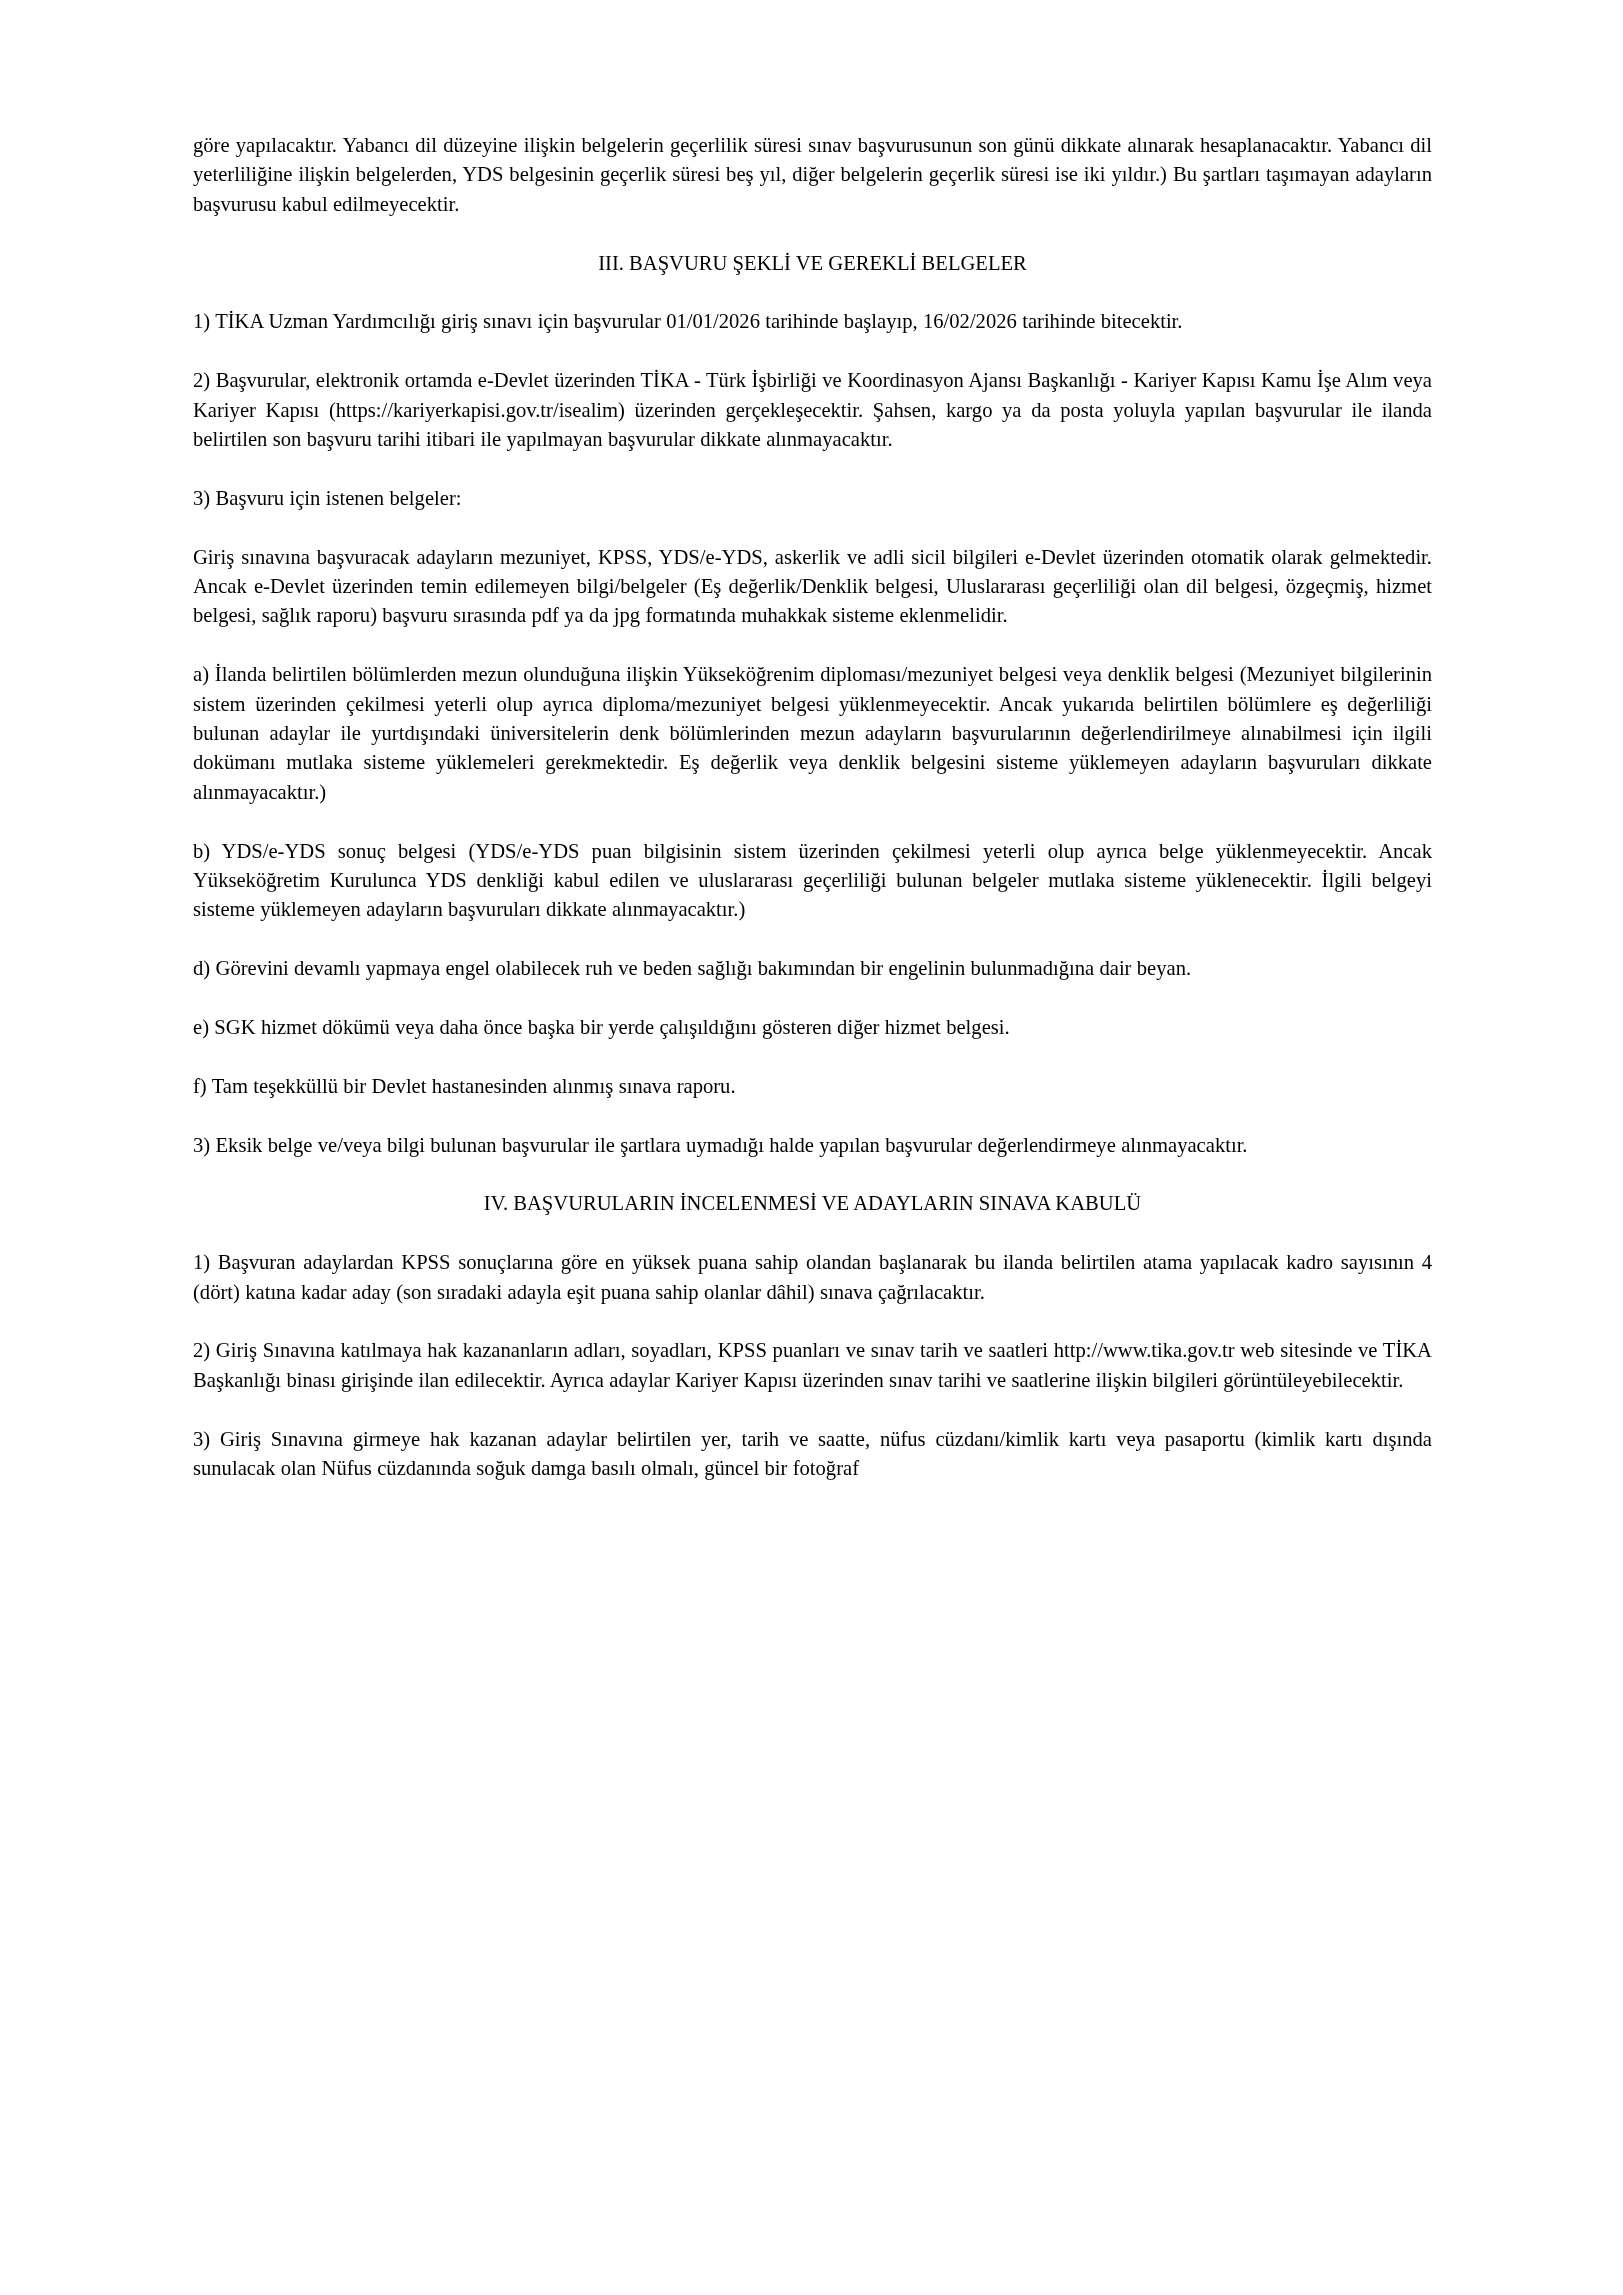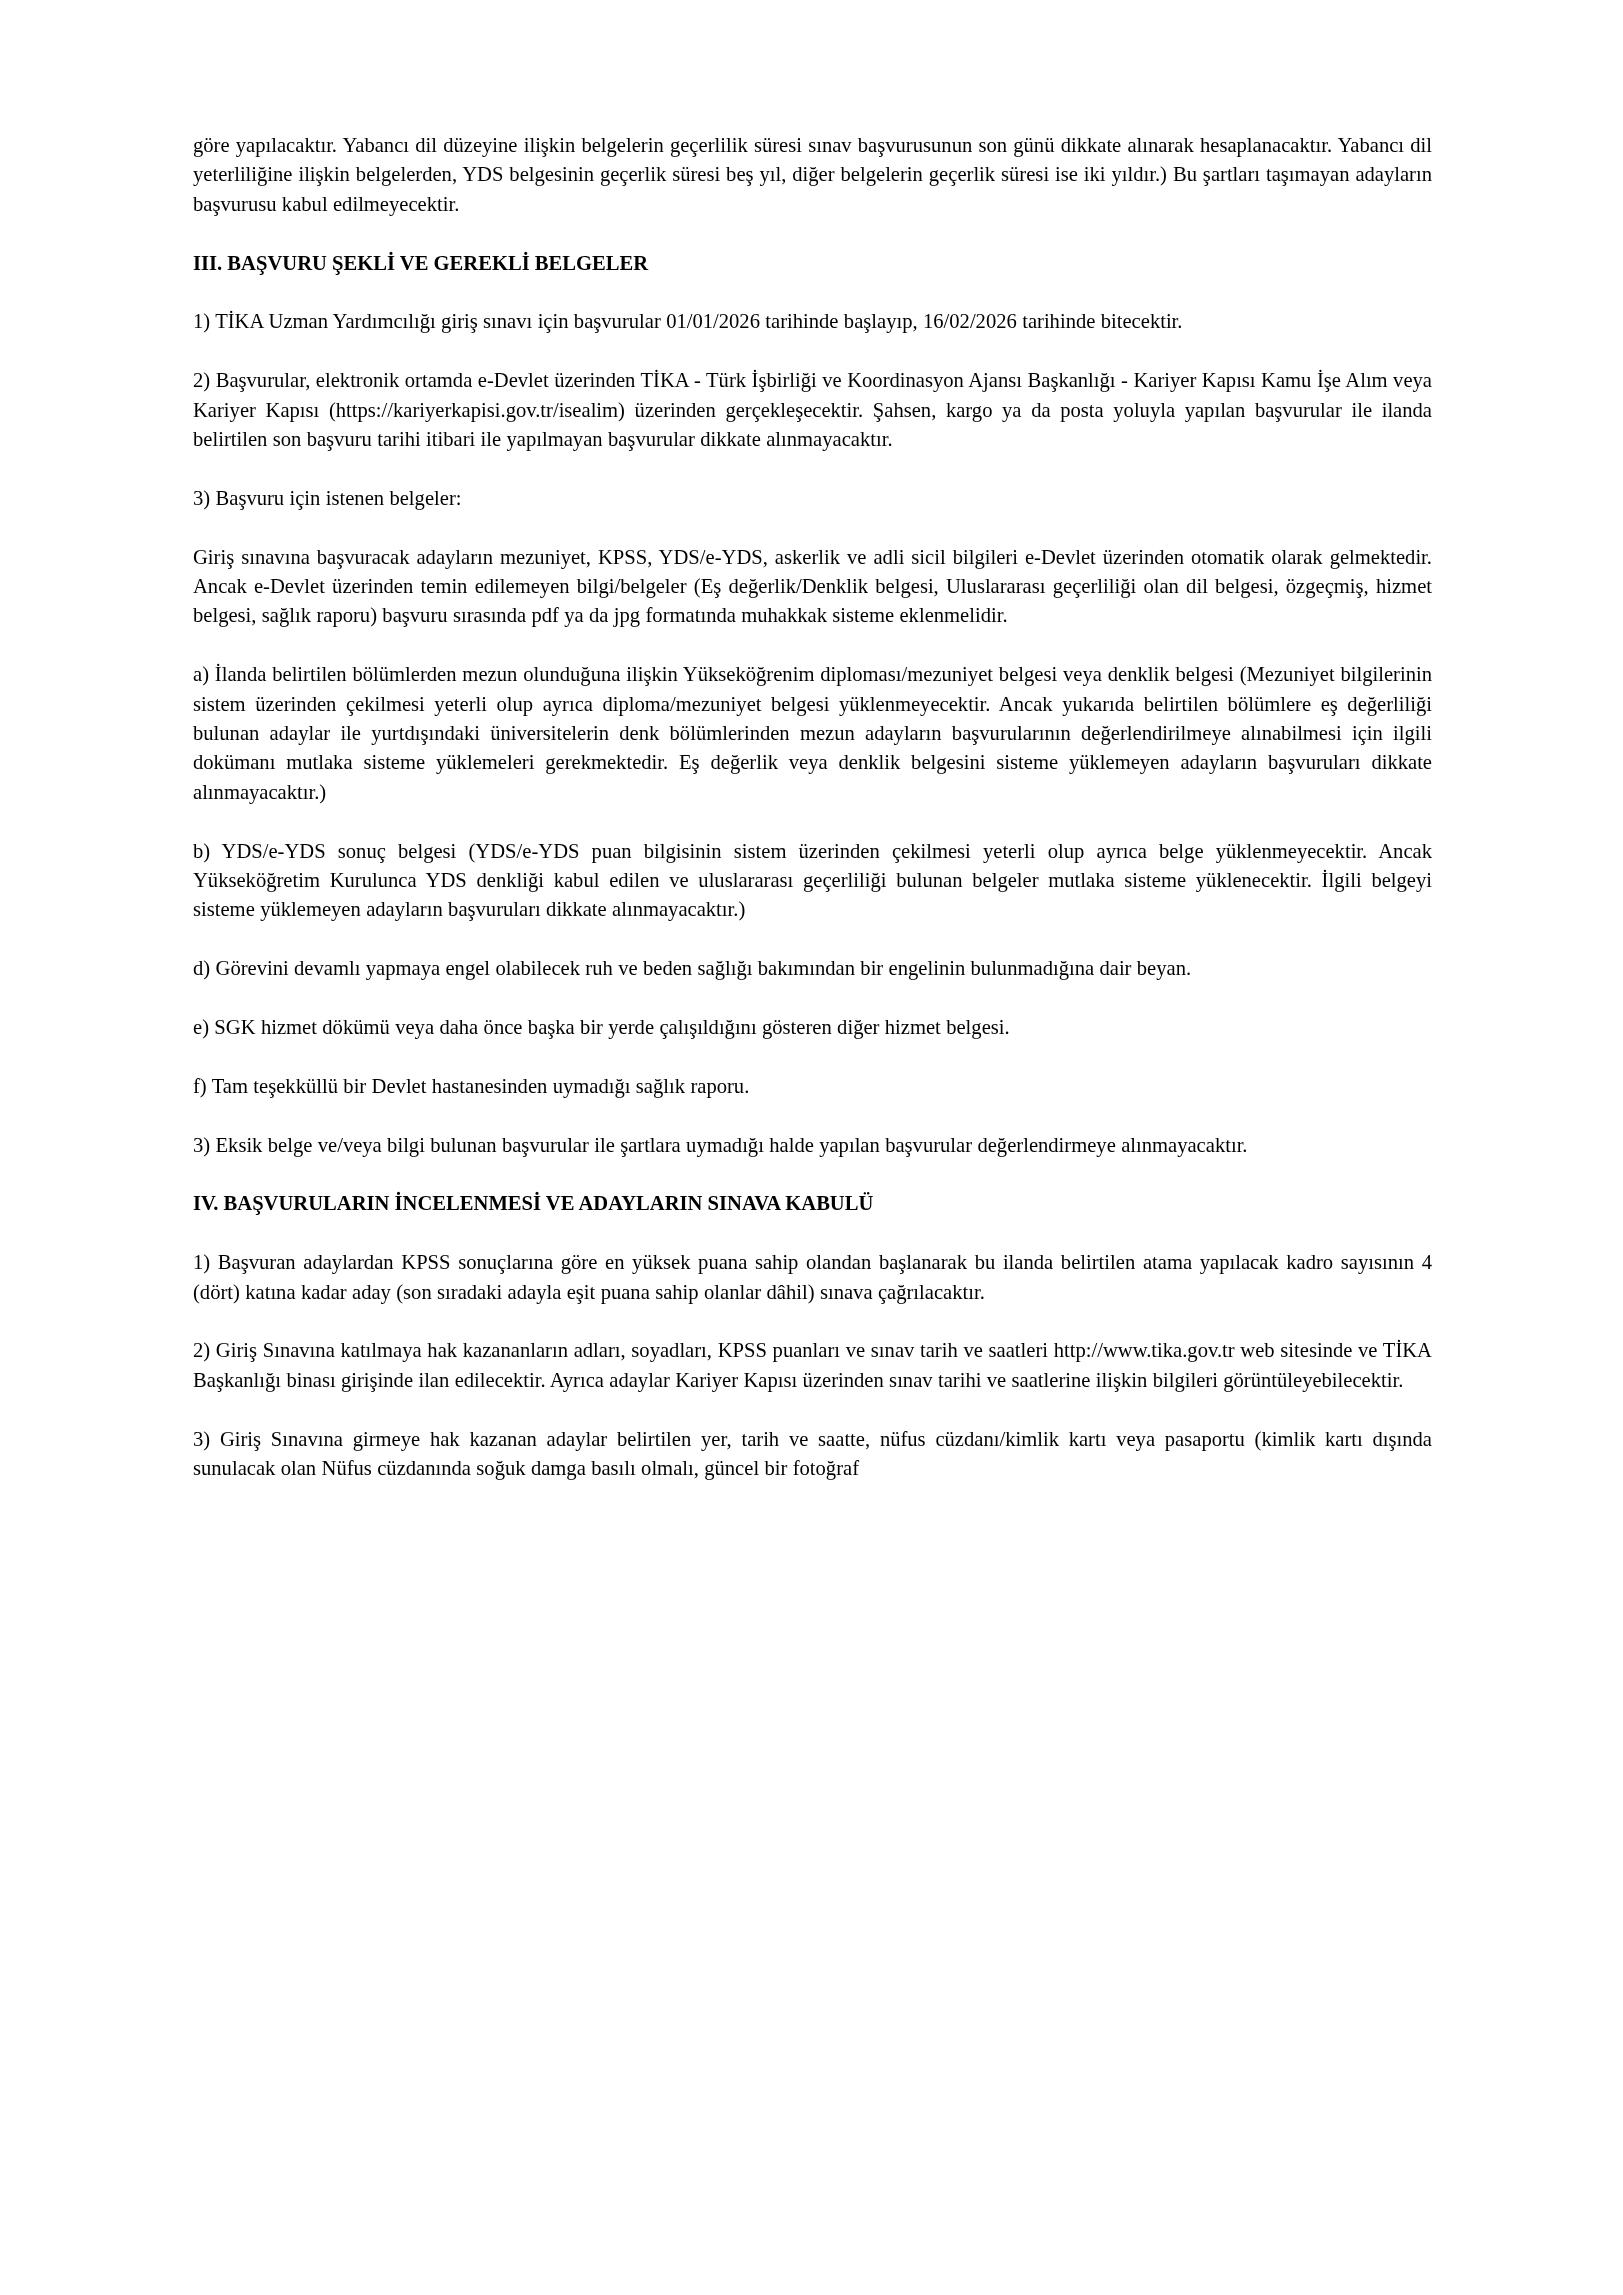--- a/index.html
+++ b/index.html
@@ -35,22 +35,21 @@
     hyphens: none;
     word-spacing: 0.01em;
   }
   p.para:last-child {
     margin-bottom: 0;
   }
   p.heading {
     margin: 0 0 29.4px 0;
     font-size: 20.6px;
     line-height: 29.4px;
-    text-align: left;
-    font-weight: bold;
+    text-align: center;
   }
   p.lead-space {
     text-indent: 0;
   }
   
   p.clipped {
     margin-bottom: 0;
   }
 </style>
 </head>
@@ -73,21 +72,21 @@
 
     <p class="para">a) İlanda belirtilen bölümlerden mezun olunduğuna ilişkin Yükseköğrenim diploması/mezuniyet belgesi veya denklik belgesi (Mezuniyet bilgilerinin sistem üzerinden çekilmesi yeterli olup ayrıca diploma/mezuniyet belgesi yüklenmeyecektir. Ancak yukarıda belirtilen bölümlere eş değerliliği bulunan adaylar ile yurtdışındaki üniversitelerin denk bölümlerinden mezun adayların başvurularının değerlendirilmeye alınabilmesi için ilgili dokümanı mutlaka sisteme yüklemeleri gerekmektedir. Eş değerlik veya denklik belgesini sisteme yüklemeyen adayların başvuruları dikkate alınmayacaktır.)</p>
 
     <p class="para">b) YDS/e-YDS sonuç belgesi (YDS/e-YDS puan bilgisinin sistem üzerinden çekilmesi yeterli olup ayrıca belge yüklenmeyecektir. Ancak Yükseköğretim Kurulunca YDS denkliği kabul edilen ve uluslararası geçerliliği bulunan belgeler mutlaka sisteme yüklenecektir. İlgili belgeyi sisteme yüklemeyen adayların başvuruları dikkate alınmayacaktır.)</p>
 
 
     <p class="para">d) Görevini devamlı yapmaya engel olabilecek ruh ve beden sağlığı bakımından bir engelinin bulunmadığına dair beyan.</p>
 
     <p class="para">e) SGK hizmet dökümü veya daha önce başka bir yerde çalışıldığını gösteren diğer hizmet belgesi.</p>
 
-    <p class="para">f) Tam teşekküllü bir Devlet hastanesinden uymadığı sağlık raporu.</p>
+    <p class="para">f) Tam teşekküllü bir Devlet hastanesinden alınmış sınava raporu.</p>
 
     <p class="para">3) Eksik belge ve/veya bilgi bulunan başvurular ile şartlara uymadığı halde yapılan başvurular değerlendirmeye alınmayacaktır.</p>
 
     <p class="heading">IV. BAŞVURULARIN İNCELENMESİ VE ADAYLARIN SINAVA KABULÜ</p>
 
     <p class="para">1) Başvuran adaylardan KPSS sonuçlarına göre en yüksek puana sahip olandan başlanarak bu ilanda belirtilen atama yapılacak kadro sayısının 4 (dört) katına kadar aday (son sıradaki adayla eşit puana sahip olanlar dâhil) sınava çağrılacaktır.</p>
 
     <p class="para">2) Giriş Sınavına katılmaya hak kazananların adları, soyadları, KPSS puanları ve sınav tarih ve saatleri http://www.tika.gov.tr web sitesinde ve TİKA Başkanlığı binası girişinde ilan edilecektir. Ayrıca adaylar Kariyer Kapısı üzerinden sınav tarihi ve saatlerine ilişkin bilgileri görüntüleyebilecektir.</p>
 
     <p class="para clipped">3) Giriş Sınavına girmeye hak kazanan adaylar belirtilen yer, tarih ve saatte, nüfus cüzdanı/kimlik kartı veya pasaportu (kimlik kartı dışında sunulacak olan Nüfus cüzdanında soğuk damga basılı olmalı, güncel bir fotoğraf</p>

